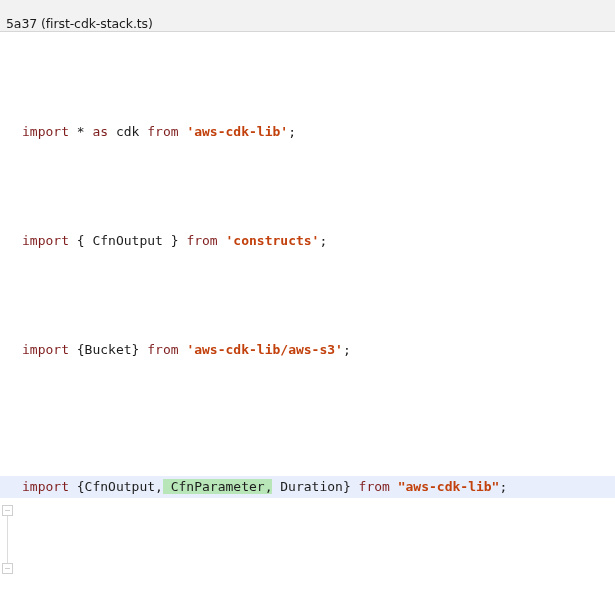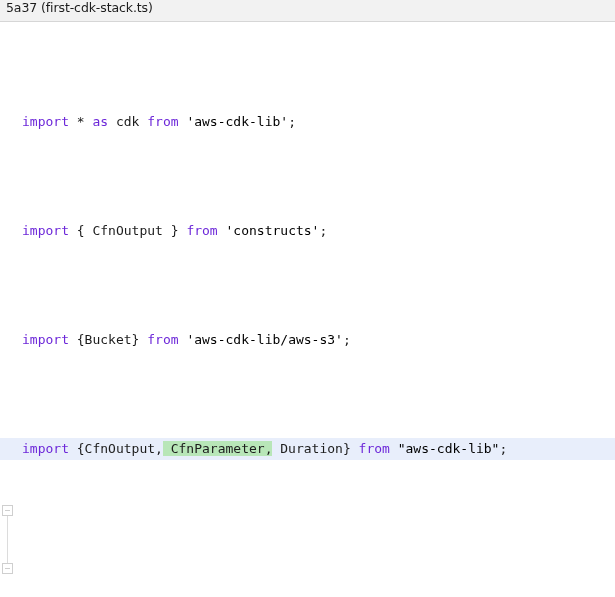--- a/index.html
+++ b/index.html
@@ -6,24 +6,24 @@
   body{
     width:615px;height:597px;
     background:#ffffff;
     font-family:"DejaVu Sans Mono","Liberation Mono",monospace;
     overflow:hidden;
   }
   #app{position:relative;width:615px;height:597px;}
 
   
   .header{
-    height:22px;
+    height:32px;
     background:#f2f2f2;
     border-bottom:1px solid #d6d6d6;
-    display:flex;align-items:flex-start;
+    display:flex;align-items:flex-end;
     padding:0 6px;
     box-sizing:border-box;
   }
   .header-title{
     font-family:"DejaVu Sans","Liberation Sans",sans-serif;
     font-size:12.5px;
     color:#1c1c1c;
     white-space:nowrap;
     letter-spacing:-0.1px;
   }
@@ -36,26 +36,26 @@
     white-space:pre;
     padding-top:2px;
   }
   .ln{
     position:relative;
     height:21.8px;
     padding-left:22px;
     box-sizing:border-box;
     white-space:pre;
   }
-  .ln.cursor{background:#e8eefb;}
+  .ln.cursor{background:#e8eefb;margin-top:28px;}
   .ln.blank{}
 
   
-  .kw{color:#6d28d9;}          
-  .str{color:#000000;}          
+  .kw{color:#7f1d1d;}          
+  .str{color:#c2410c;font-weight:bold;}          
   .plain{color:#1c1c1c;}
 
   
   .hl-green{background:#b8e6b8;}
 
   
   .fold{
     position:absolute;
     left:2px;
     width:11px;height:11px;

